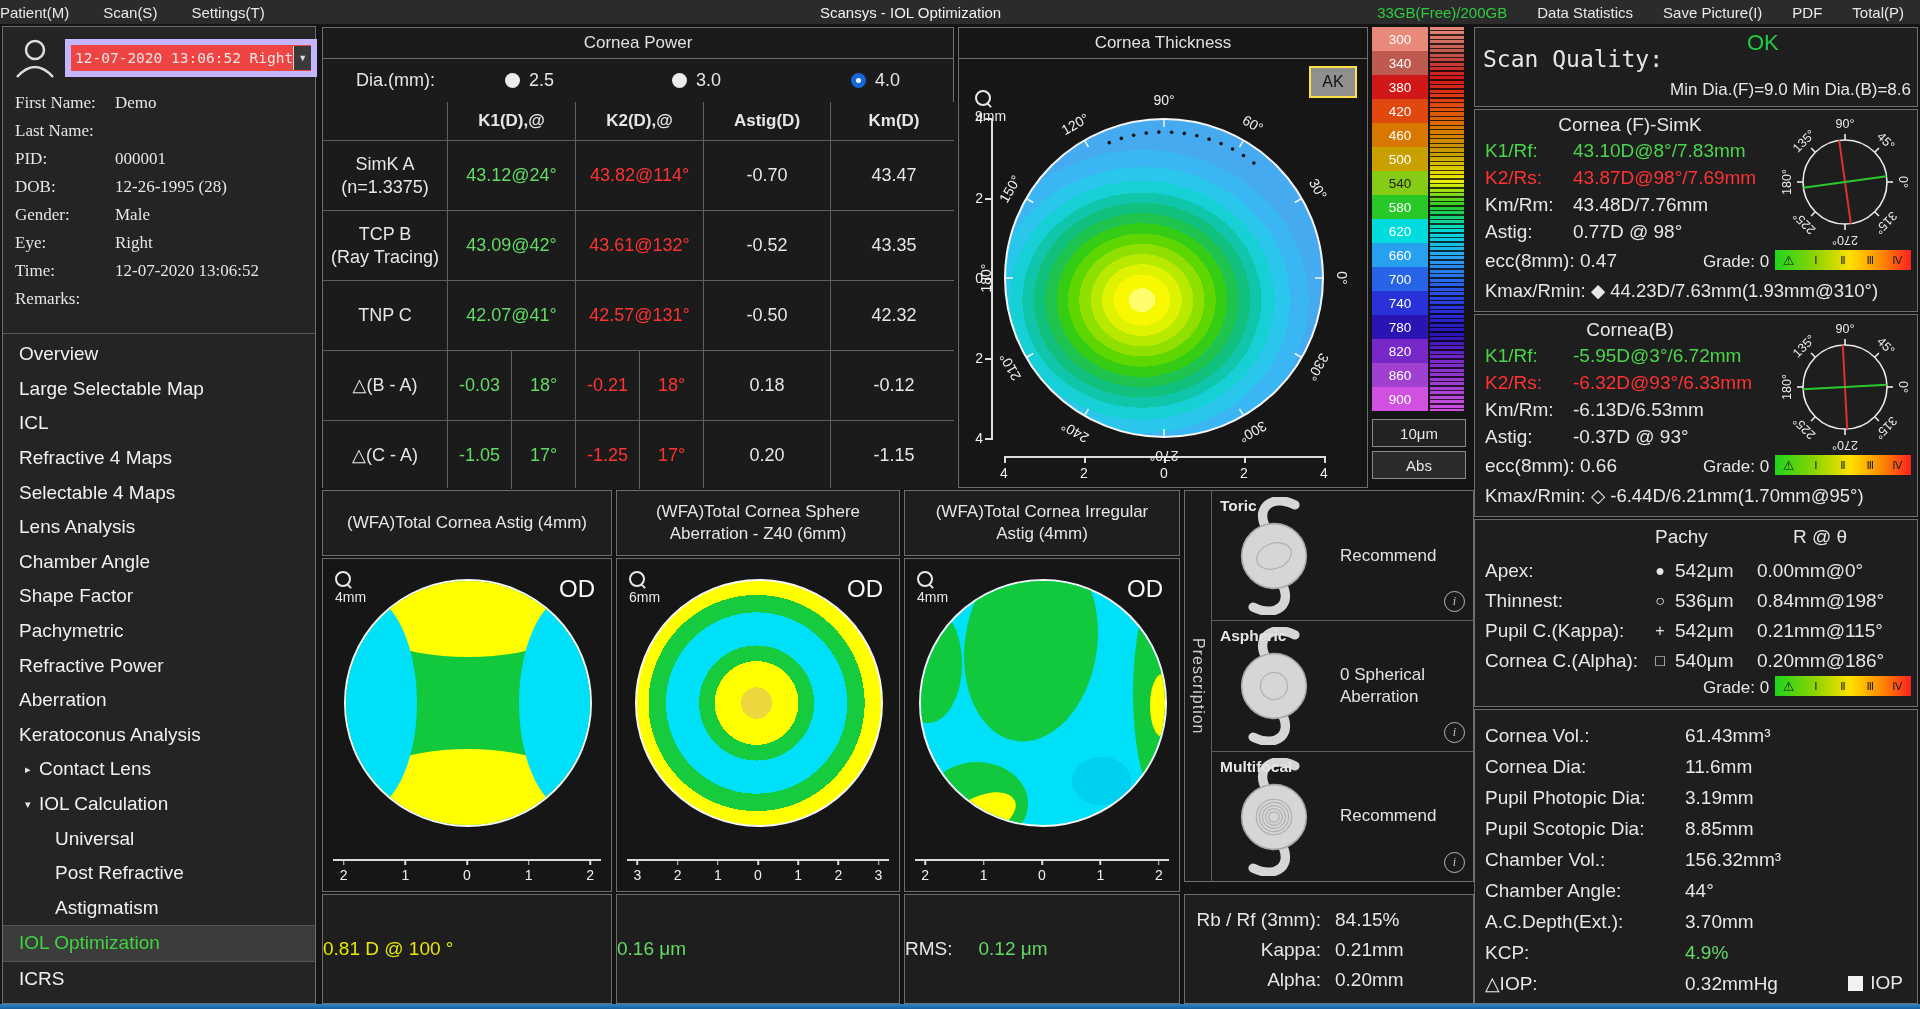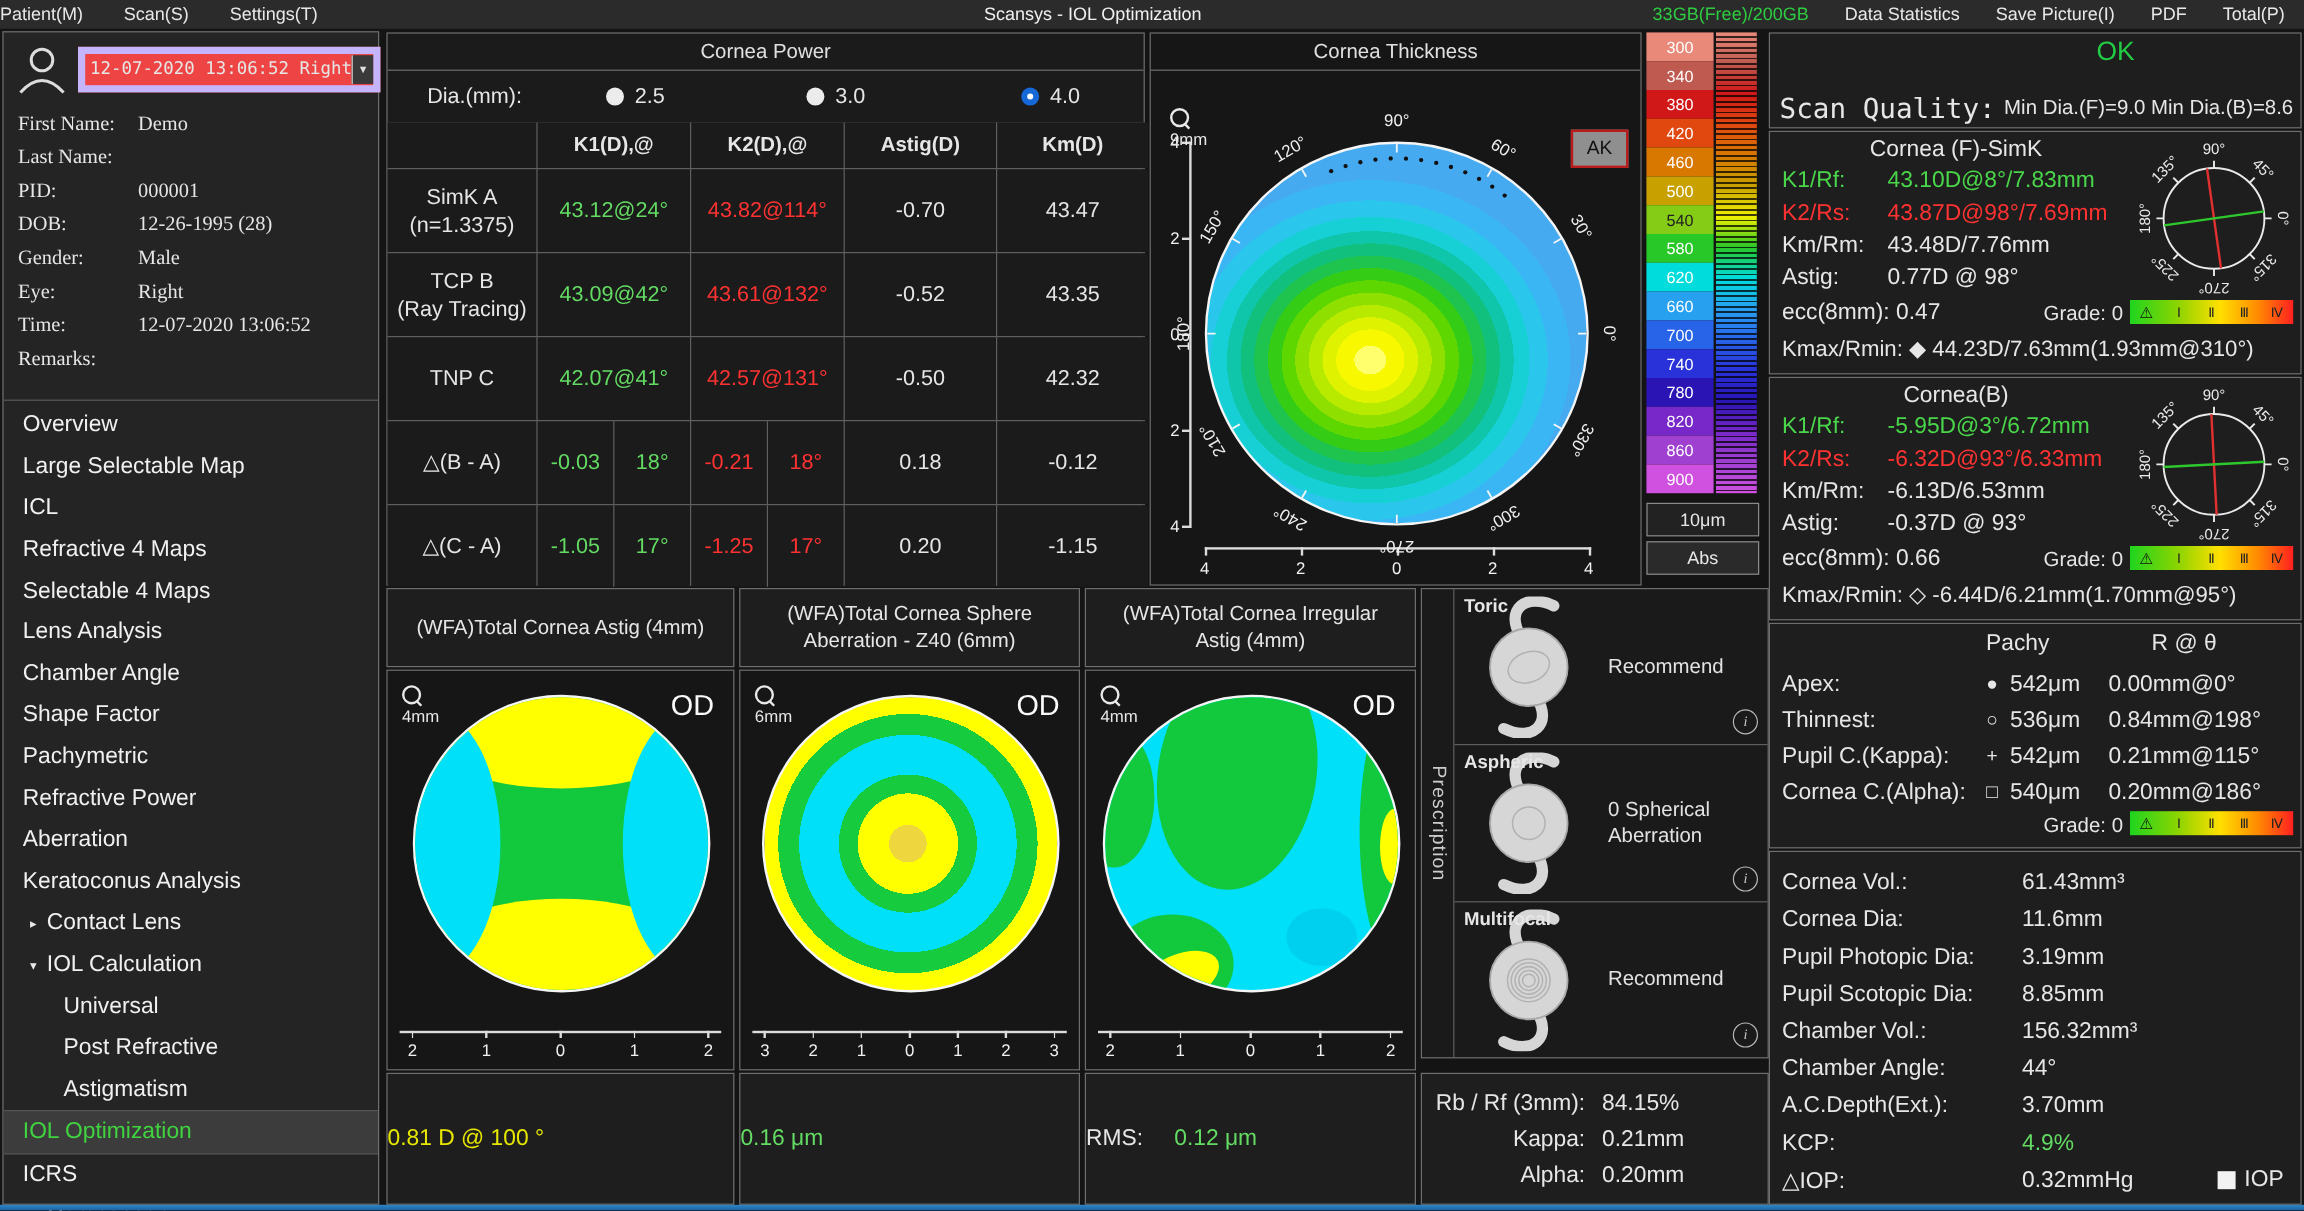--- a/index.html
+++ b/index.html
@@ -19,42 +19,42 @@
   .avatar{position:absolute;left:10px;top:10px;}
   .dd{position:absolute;left:62px;top:12px;width:240px;height:26px;border:6px solid #c4b5fd;background:#ef4444;display:flex;align-items:center;}
   .ddtext{flex:1;font-family:"DejaVu Sans Mono",monospace;font-size:14.5px;padding-left:4px;white-space:nowrap;}
   .ddbtn{width:18px;height:24px;border-left:1px solid #cfcfcf;background:#3a3a3a;display:flex;align-items:center;justify-content:center;font-size:9px;color:#ddd;}
   .pfields{position:absolute;left:12px;top:62px;width:292px;font-family:Liberation Serif, serif;}
   .prow{display:grid;grid-template-columns:100px 1fr;height:28px;align-items:center;font-size:17px;}
   .pdiv{position:absolute;left:0;top:306px;width:100%;border-top:1px solid #5a5a5a;}
   .nav{position:absolute;left:0;top:310px;width:100%;}
   .navitem{height:34.6px;display:flex;align-items:center;padding-left:16px;font-size:19px;color:#f0f0f0;cursor:default;}
   .navitem .arrow{font-size:11px;width:14px;color:#e8e8e8;}
-  .navitem.ind{padding-left:24px;margin-left:26px;}
+  .navitem.ind{padding-left:52px;}
   .navitem.haspfx{padding-left:22px;}
   .navitem.active{background:#3c3c3c;color:#3fd43f;border-top:1px solid #555;border-bottom:1px solid #555;}
   
   .cp{left:322px;top:27px;width:632px;height:461px;background:#1b1b1b;}
   .cp .diarow{position:absolute;left:0;top:31px;width:100%;height:42px;display:flex;align-items:center;font-size:18px;}
   .radio{display:inline-block;width:15px;height:15px;border-radius:50%;background:#ececec;margin-right:9px;vertical-align:-2px;}
   .radio.sel{background:#1668d8;position:relative;}
   .radio.sel::after{content:'';position:absolute;left:5px;top:5px;width:5px;height:5px;border-radius:50%;background:#fff;}
   .cptable{position:absolute;left:0;top:74px;width:630px;height:386px;display:grid;
            grid-template-columns:124px 127px 127px 126px 126px;grid-template-rows:38px 69px 69px 69px 69px 68px;
            gap:1px;background:#5f5f5f;}
   .cell{background:#1b1b1b;display:flex;align-items:center;justify-content:center;font-size:18px;text-align:center;flex-direction:column;line-height:1.25;}
   .cell.hd{font-weight:bold;font-size:17px;}
   .cell.split{flex-direction:row;padding:0;}
   .cell .half{flex:1;display:flex;align-items:center;justify-content:center;height:100%;}
   .cell .half+.half{border-left:1px solid #5f5f5f;}
   .green{color:#63db63;} .red{color:#ff3232;} .yellow{color:#e6e600;} .lime{color:#4ad64a;}
   
   .ct{left:958px;top:27px;width:410px;height:461px;background:#161616;}
-  .akbtn{position:absolute;right:10px;top:38px;width:44px;height:28px;background:#8f8f8f;border:2px solid #b91c1c;color:#111;
-         display:flex;align-items:center;justify-content:center;font-size:16px;margin-top:42px;}
+  .akbtn{position:absolute;right:10px;top:38px;width:44px;height:28px;background:#8f8f8f;border:2px solid #fde047;color:#111;
+         display:flex;align-items:center;justify-content:center;font-size:16px;}
   .magwrap{position:absolute;display:flex;flex-direction:column;gap:2px;font-size:14px;color:#e8e8e8;z-index:5;}
   .mag{width:12px;height:12px;border:2px solid #e8e8e8;border-radius:50%;position:relative;}
   .mag::after{content:'';position:absolute;width:2px;height:6px;background:#e8e8e8;left:11px;top:10px;transform:rotate(-45deg);}
   .ctcircle{position:absolute;left:45px;top:90px;width:320px;height:320px;border-radius:50%;border:2px solid #f5f5f5;box-sizing:border-box;
     background:radial-gradient(ellipse 60% 54% at 43% 57%,
       #ffff6e 0 7%, #f8f800 7% 15%, #dff200 15% 21%, #b8ea00 21% 27%, #8fe000 27% 33%,
       #5ed600 33% 39%, #34cc14 39% 45%, #1ec44e 45% 51%, #12c07e 51% 57%, #0fc6ab 57% 63%,
       #16d0d6 63% 70%, #2ac6ec 70% 78%, #3ab6f4 78% 88%, #46aaf0 88% 100%);}
   .polarlbl{position:absolute;font-size:14px;color:#f0f0f0;transform:translate(-50%,-50%);white-space:nowrap;z-index:4;}
   .axisline{position:absolute;background:#dcdcdc;}
@@ -62,21 +62,21 @@
   .yticklbl{position:absolute;font-size:14px;color:#f0f0f0;transform:translate(-100%,-50%);}
   
   .scale{left:1372px;top:27px;width:98px;height:461px;background:#141414;border:none;}
   .scrow{display:flex;height:24px;}
   .sclab{width:56px;display:flex;align-items:center;justify-content:center;font-size:13.5px;}
   .scbar{position:absolute;left:58px;top:0px;width:34px;height:384px;}
   .scunit{position:absolute;left:0;top:392px;width:92px;height:26px;border:1px solid #8a8a8a;display:flex;align-items:center;justify-content:center;font-size:15px;background:#222;}
   .scabs{position:absolute;left:0;top:424px;width:92px;height:26px;border:1px solid #8a8a8a;display:flex;align-items:center;justify-content:center;font-size:15px;background:#2a2a2a;}
   
   .sq{left:1474px;top:27px;width:444px;height:80px;}
-  .sqlabel{position:absolute;left:8px;top:18px;font-family:"DejaVu Sans Mono",monospace;font-size:23px;margin-top:32px;}
+  .sqlabel{position:absolute;left:8px;top:18px;font-family:"DejaVu Sans Mono",monospace;font-size:23px;}
   .sqok{position:absolute;left:272px;top:2px;font-size:22px;color:#22cc44;}
   .sqmin{position:absolute;right:6px;bottom:6px;font-size:17px;}
   .csec{background:#1e1e1e;}
   .ctit{position:absolute;left:0;top:4px;width:310px;text-align:center;font-size:19px;}
   .krow{position:absolute;left:10px;font-size:19px;white-space:nowrap;}
   .klab{display:inline-block;width:88px;}
   .compass{position:absolute;right:4px;top:4px;width:136px;height:136px;}
   .eccrow{position:absolute;left:10px;font-size:19px;}
   .gradelab{position:absolute;left:228px;font-size:17px;}
   .gradebar{position:absolute;left:300px;width:136px;height:20px;display:flex;

